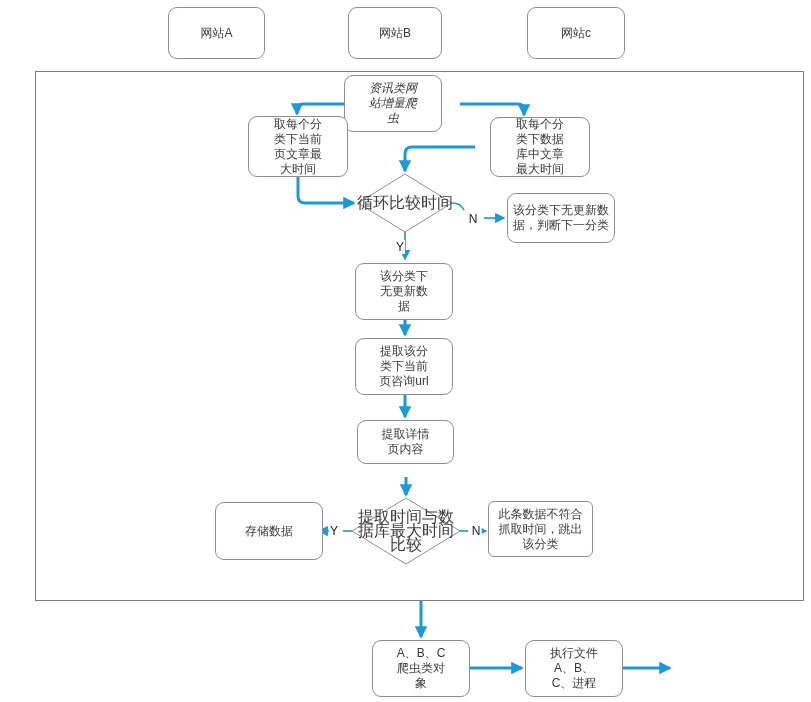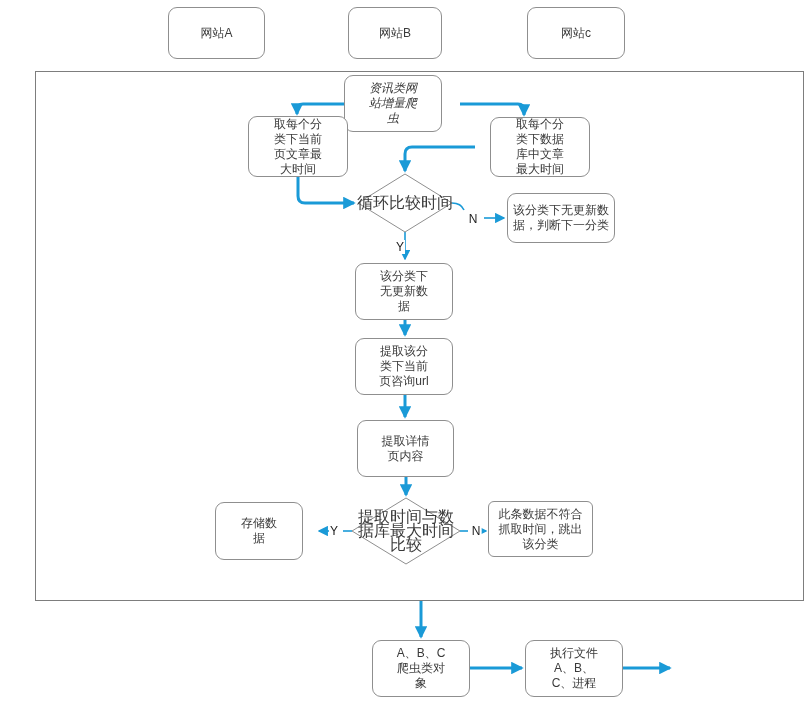--- a/index.html
+++ b/index.html
@@ -124,25 +124,25 @@
   </div>
 
   <div class="node" style="left:355px;top:263px;width:98px;height:57px;">
     <span>该分类下无更新数据</span>
   </div>
 
   <div class="node" style="left:355px;top:338px;width:98px;height:57px;">
     <span>提取该分类下当前页咨询url</span>
   </div>
 
-  <div class="node" style="left:357px;top:420px;width:97px;height:57px;">
+  <div class="node" style="left:357px;top:420px;width:97px;height:44px;">
     <span>提取详情页内容</span>
   </div>
 
-  <div class="node" style="left:215px;top:502px;width:88px;height:58px;">
+  <div class="node" style="left:215px;top:502px;width:108px;height:58px;">
     <span>存储数据</span>
   </div>
 
   <div class="node" style="left:488px;top:501px;width:105px;height:56px;padding:2px 4px;border-radius:6px;">
     <span>此条数据不符合抓取时间，跳出该分类</span>
   </div>
 
   <div class="node" style="left:372px;top:640px;width:98px;height:57px;">
     <span>A、B、C爬虫类对象</span>
   </div>

